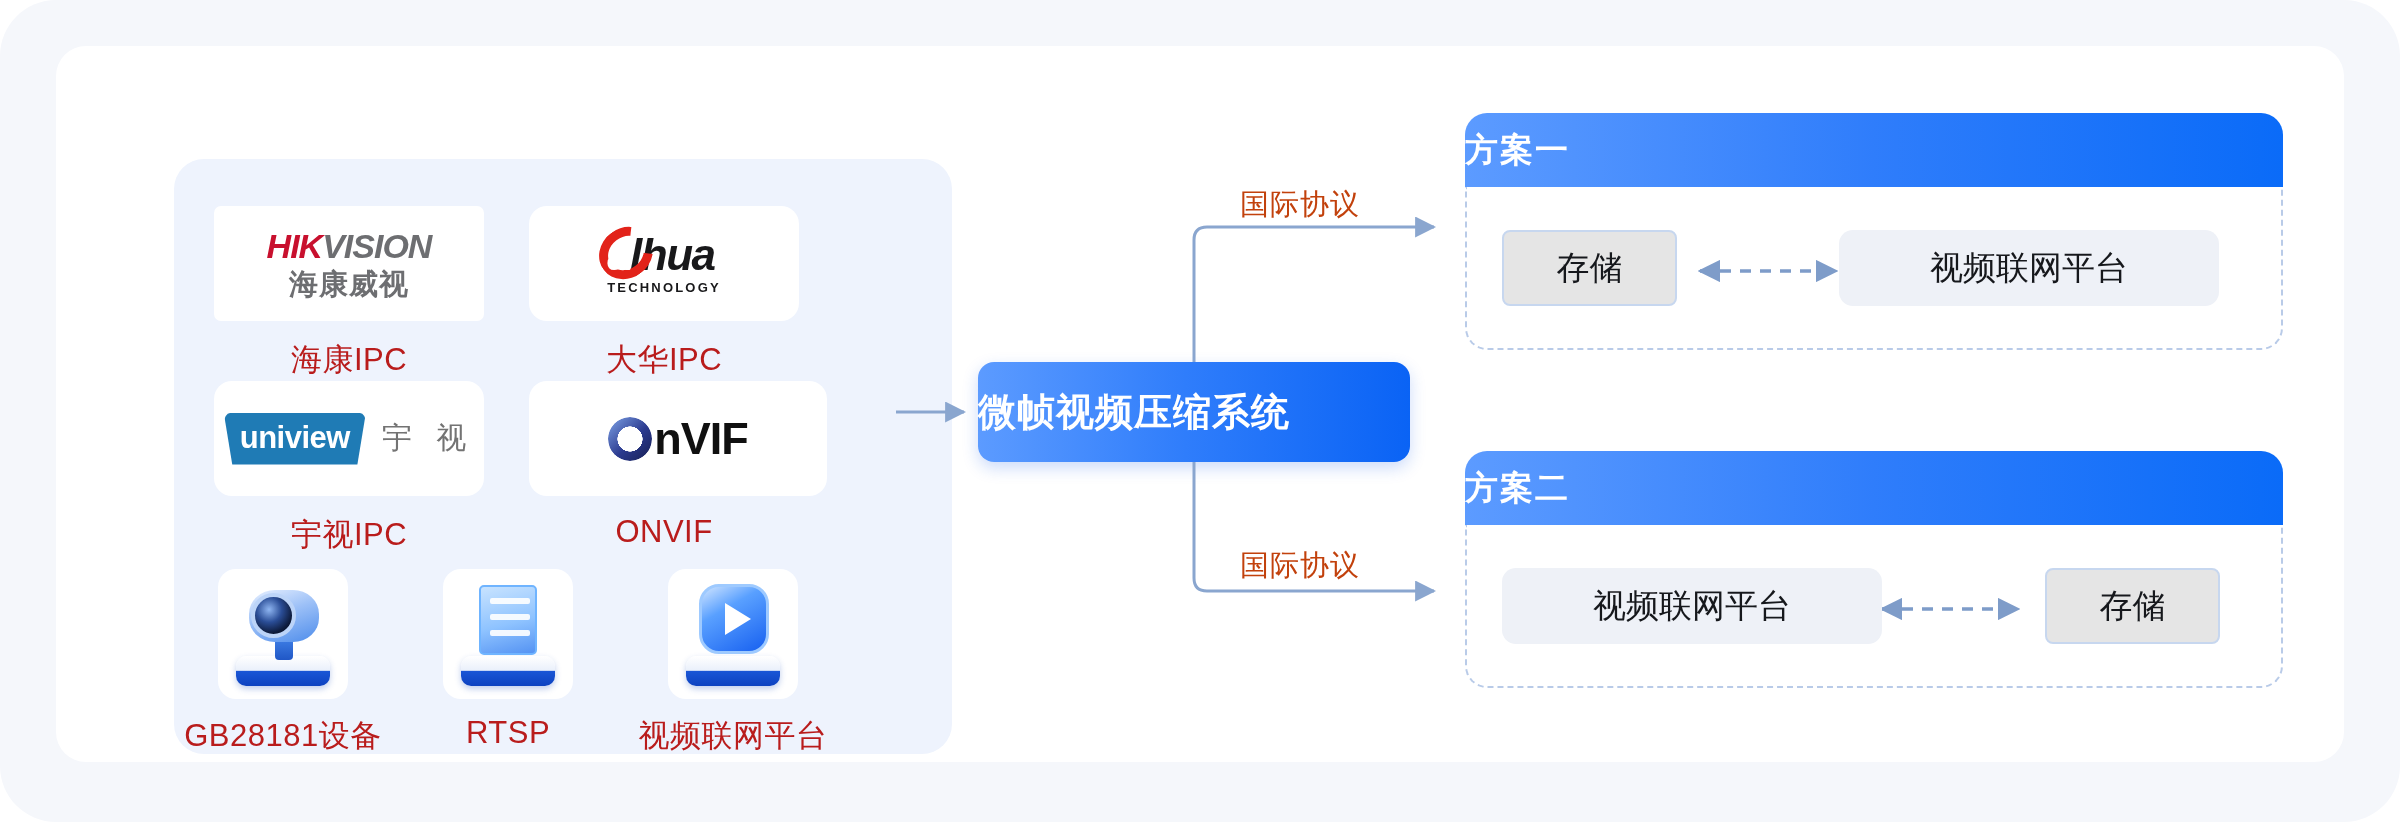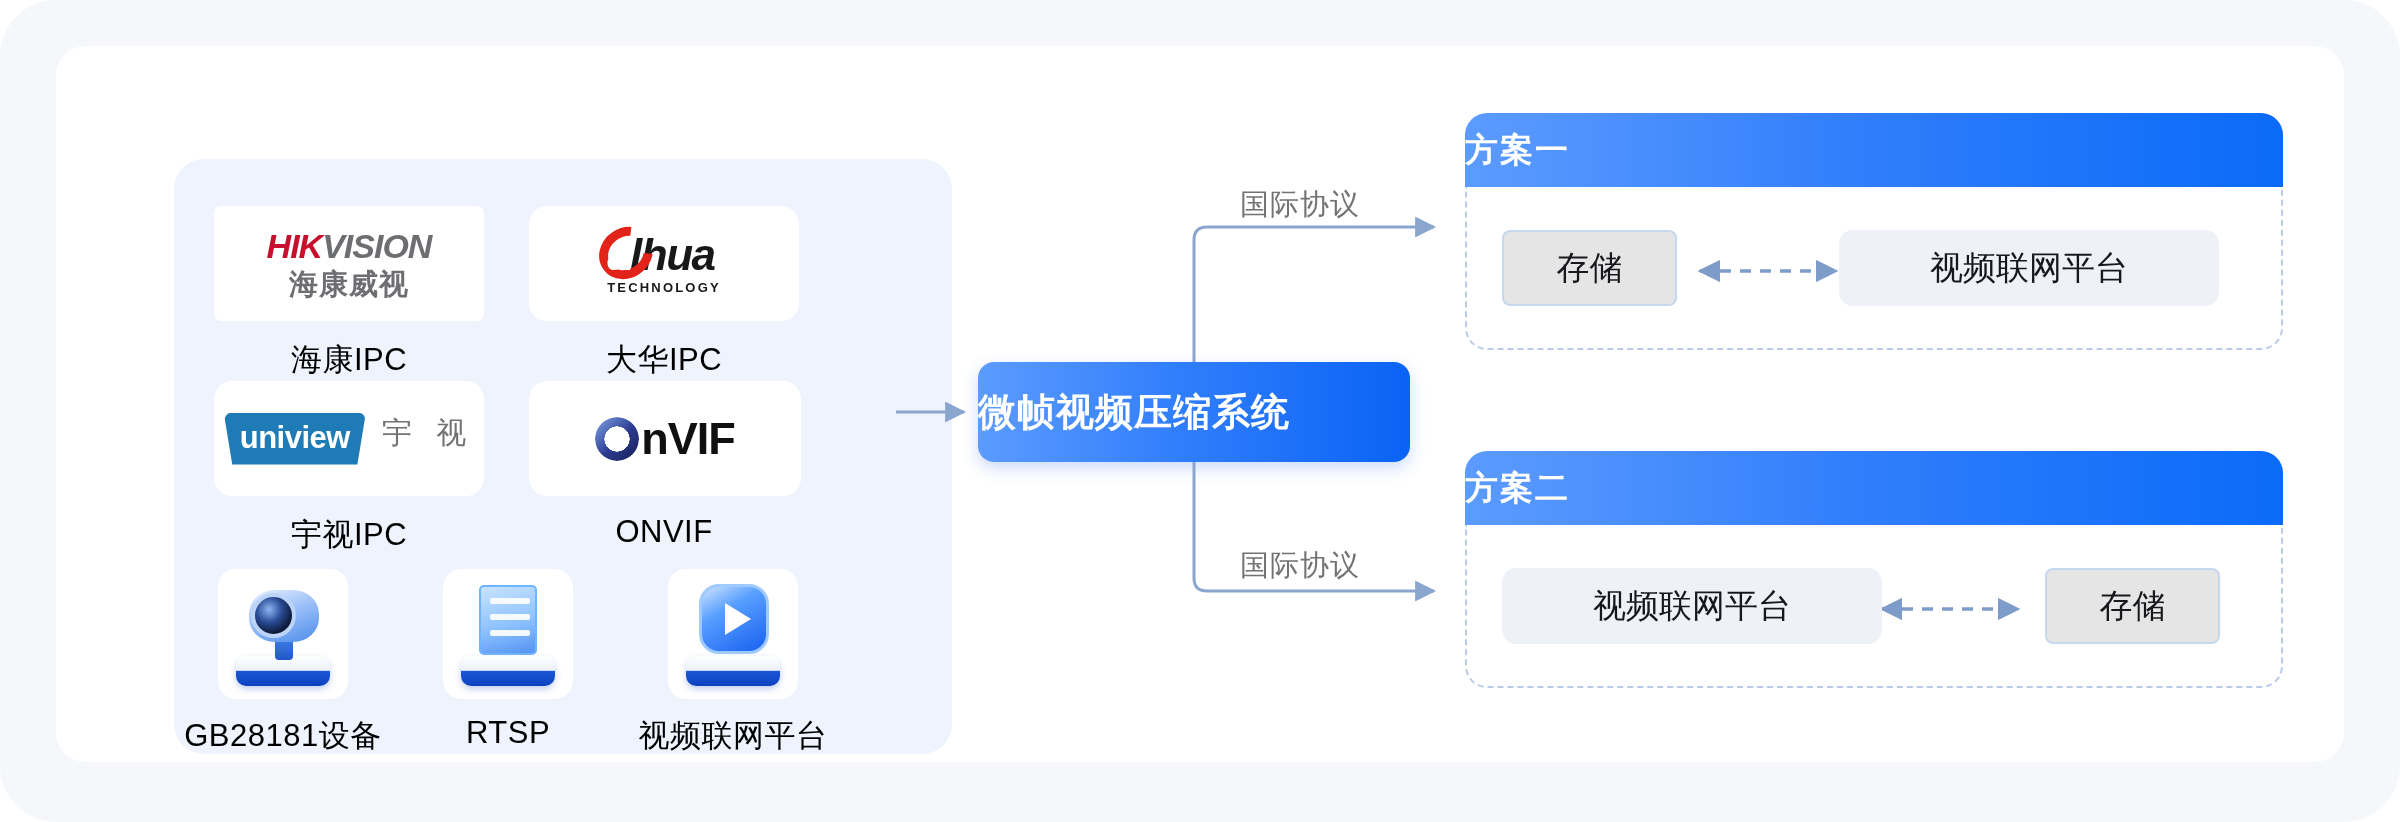--- a/index.html
+++ b/index.html
@@ -43,21 +43,21 @@
     border-radius: 18px;
     display: flex;
     align-items: center;
     justify-content: center;
     overflow: hidden;
   }
   .src-label {
     position: absolute;
     text-align: center;
     font-size: 31px;
-    color: #000000;
+    color: #b91c1c;
     letter-spacing: .5px;
     white-space: nowrap;
   }
 
   
   .hik-wrap { text-align:center; line-height:1; }
   .hik-top { font-size: 34px; font-weight: 800; font-style: italic; letter-spacing: -1px; }
   .hik-red { color: #c8102e; }
   .hik-gray { color: #6d6e71; }
   .hik-cn { font-size: 29px; font-weight: 700; color: #6d6e71; margin-top: 7px; letter-spacing: 1px; }
@@ -71,21 +71,21 @@
     width: 56px; height: 50px;
     border: 9px solid #e2231a;
     border-radius: 50%;
     border-right-color: transparent;
     transform: rotate(-38deg);
     z-index: 1;
   }
   .dahua-sub { font-size: 13px; font-weight: 700; color: #18181a; letter-spacing: 2.2px; margin-top: 4px; }
 
   
-  .uni-wrap { display:flex; align-items:flex-start; gap: 16px; }
+  .uni-wrap { display:flex; align-items:center; gap: 16px; }
   .uni-badge {
     background: #1f7bb5;
     color: #ffffff;
     font-size: 31px;
     font-weight: 600;
     padding: 7px 16px 9px 16px;
     border-radius: 6px / 10px;
     letter-spacing: -.5px;
     position: relative;
     clip-path: polygon(0 0, 100% 0, 94% 100%, 6% 100%);
@@ -174,21 +174,21 @@
   #center-box span {
     color: #ffffff; font-size: 38px; font-weight: 700; letter-spacing: 1px;
   }
 
   
   #wires { position:absolute; left:0; top:0; width:2400px; height:822px; pointer-events:none; }
 
   .wire-label {
     position: absolute;
     font-size: 29px;
-    color: #737373;
+    color: #c2410c;
     white-space: nowrap;
     letter-spacing: 1px;
   }
 
   
   .solution {
     position: absolute;
     width: 818px;
     border-radius: 22px;
   }
@@ -254,21 +254,21 @@
       <div class="src-label" style="left:355px; top:180px; width:270px;">大华IPC</div>
 
       <div class="logo-card" style="left:40px; top:222px; width:270px; height:115px;">
         <span class="uni-wrap">
           <span class="uni-badge">uniview</span>
           <span class="uni-cn">宇 视</span>
         </span>
       </div>
       <div class="src-label" style="left:40px; top:355px; width:270px;">宇视IPC</div>
 
-      <div class="logo-card" style="left:355px; top:222px; width:272px; height:115px;">
+      <div class="logo-card" style="left:355px; top:222px; width:298px; height:115px;">
         <span class="onvif-wrap">
           <span class="onvif-o"></span>
           <span class="onvif-txt">nVIF</span>
         </span>
       </div>
       <div class="src-label" style="left:355px; top:355px; width:270px;">ONVIF</div>
 
       <div class="logo-card" style="left:44px; top:410px; width:130px; height:130px;">
         <span class="dev-icon">
           <span class="dev-base"></span>

